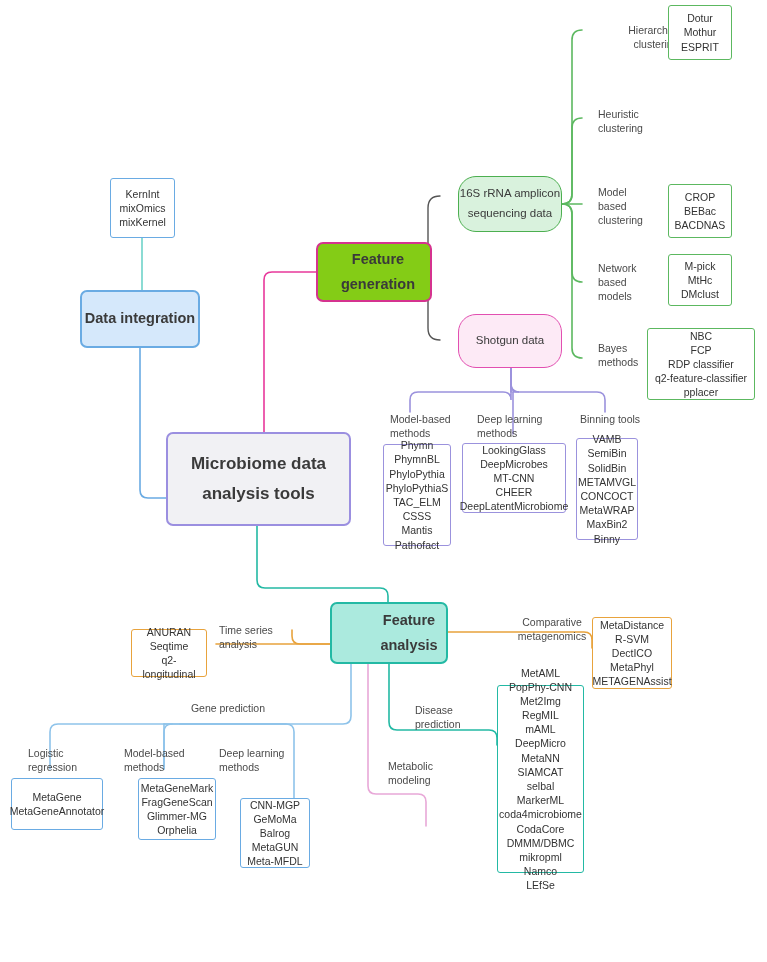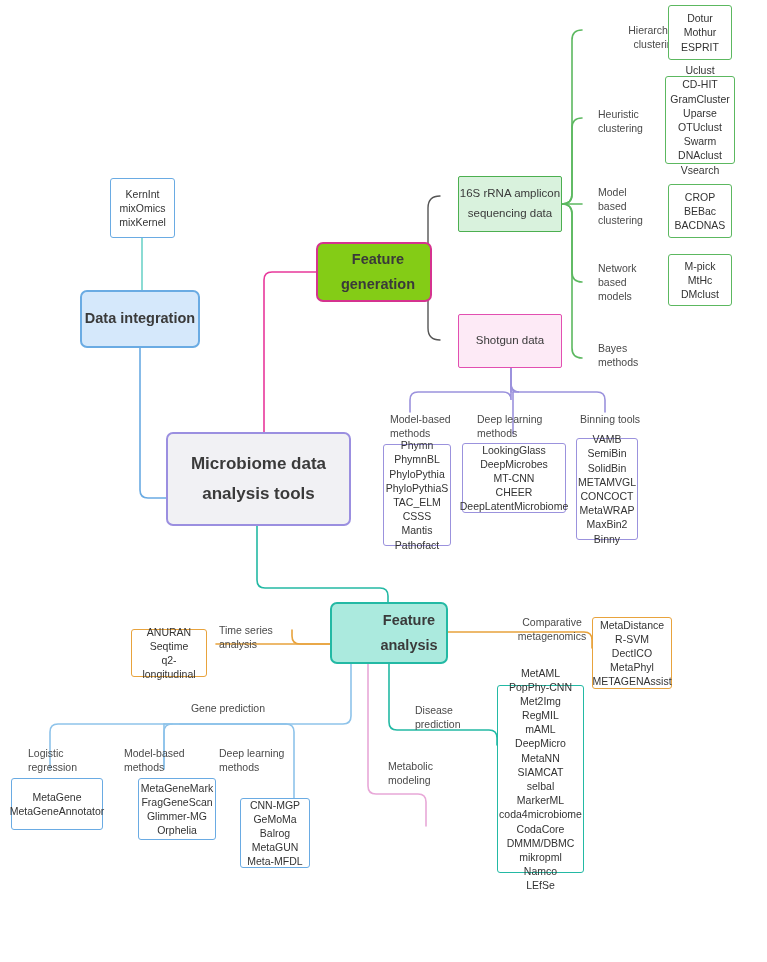--- a/index.html
+++ b/index.html
@@ -39,21 +39,21 @@
   .n-integration { background:#d5e8fb; border-color:#6aabe3; }
   .n-root        { background:#f1f1f4; border-color:#9b8fe0; font-size:17px; }
   .n-featgen     { background:#84cc16; border-color:#d5338f;padding-left:8px; }
   .n-featanal    { background:#abeade; border-color:#23b9a4;padding-left:40px; }
 
   
   .sub {
     font-size: 11.5px;
     border-width: 1.6px;
     border-style: solid;
-    border-radius: 2px;
+    border-radius: 18px;
     color: #3a3a3a;
     line-height: 1.7;
   }
   .n-16s      { background:#d9f2dd; border-color:#4caf50; }
   .n-shotgun  { background:#fdeaf6; border-color:#e24fb1; }
 
   
   .leaf {
     font-size: 10.5px;
     border-width: 1.3px;
@@ -156,34 +156,31 @@
 clustering</div>
   <div class="elabel" style="left:598px; top:262px; width:60px;">Network
 based
 models</div>
   <div class="elabel" style="left:598px; top:342px; width:60px;">Bayes
 methods</div>
 
   <div class="node leaf g-green" style="left:668px; top:5px; width:64px; height:55px;">Dotur
 Mothur
 ESPRIT</div>
-  <div class="node leaf g-green" style="left:665px; top:76px; width:70px; height:88px;">Uclust
-CD-HIT
-GramCluster
-Uparse
-OTUclust
-Swarm
-DNAclust
-Vsearch</div>
   <div class="node leaf g-green" style="left:668px; top:254px; width:64px; height:52px;">M-pick
 MtHc
 DMclust</div>
   <div class="node leaf g-green" style="left:668px; top:184px; width:64px; height:54px;">CROP
 BEBac
 BACDNAS</div>
+  <div class="node leaf g-green" style="left:647px; top:328px; width:108px; height:72px;">NBC
+FCP
+RDP classifier
+q2-feature-classifier
+pplacer</div>
 
   <div class="elabel" style="left:390px; top:413px; width:80px;">Model-based
 methods</div>
   <div class="elabel" style="left:477px; top:413px; width:80px;">Deep learning
 methods</div>
   <div class="elabel" style="left:580px; top:413px; width:80px;">Binning tools</div>
 
   <div class="node leaf g-purple" style="left:383px; top:444px; width:68px; height:102px;">Phymn
 PhymnBL
 PhyloPythia

